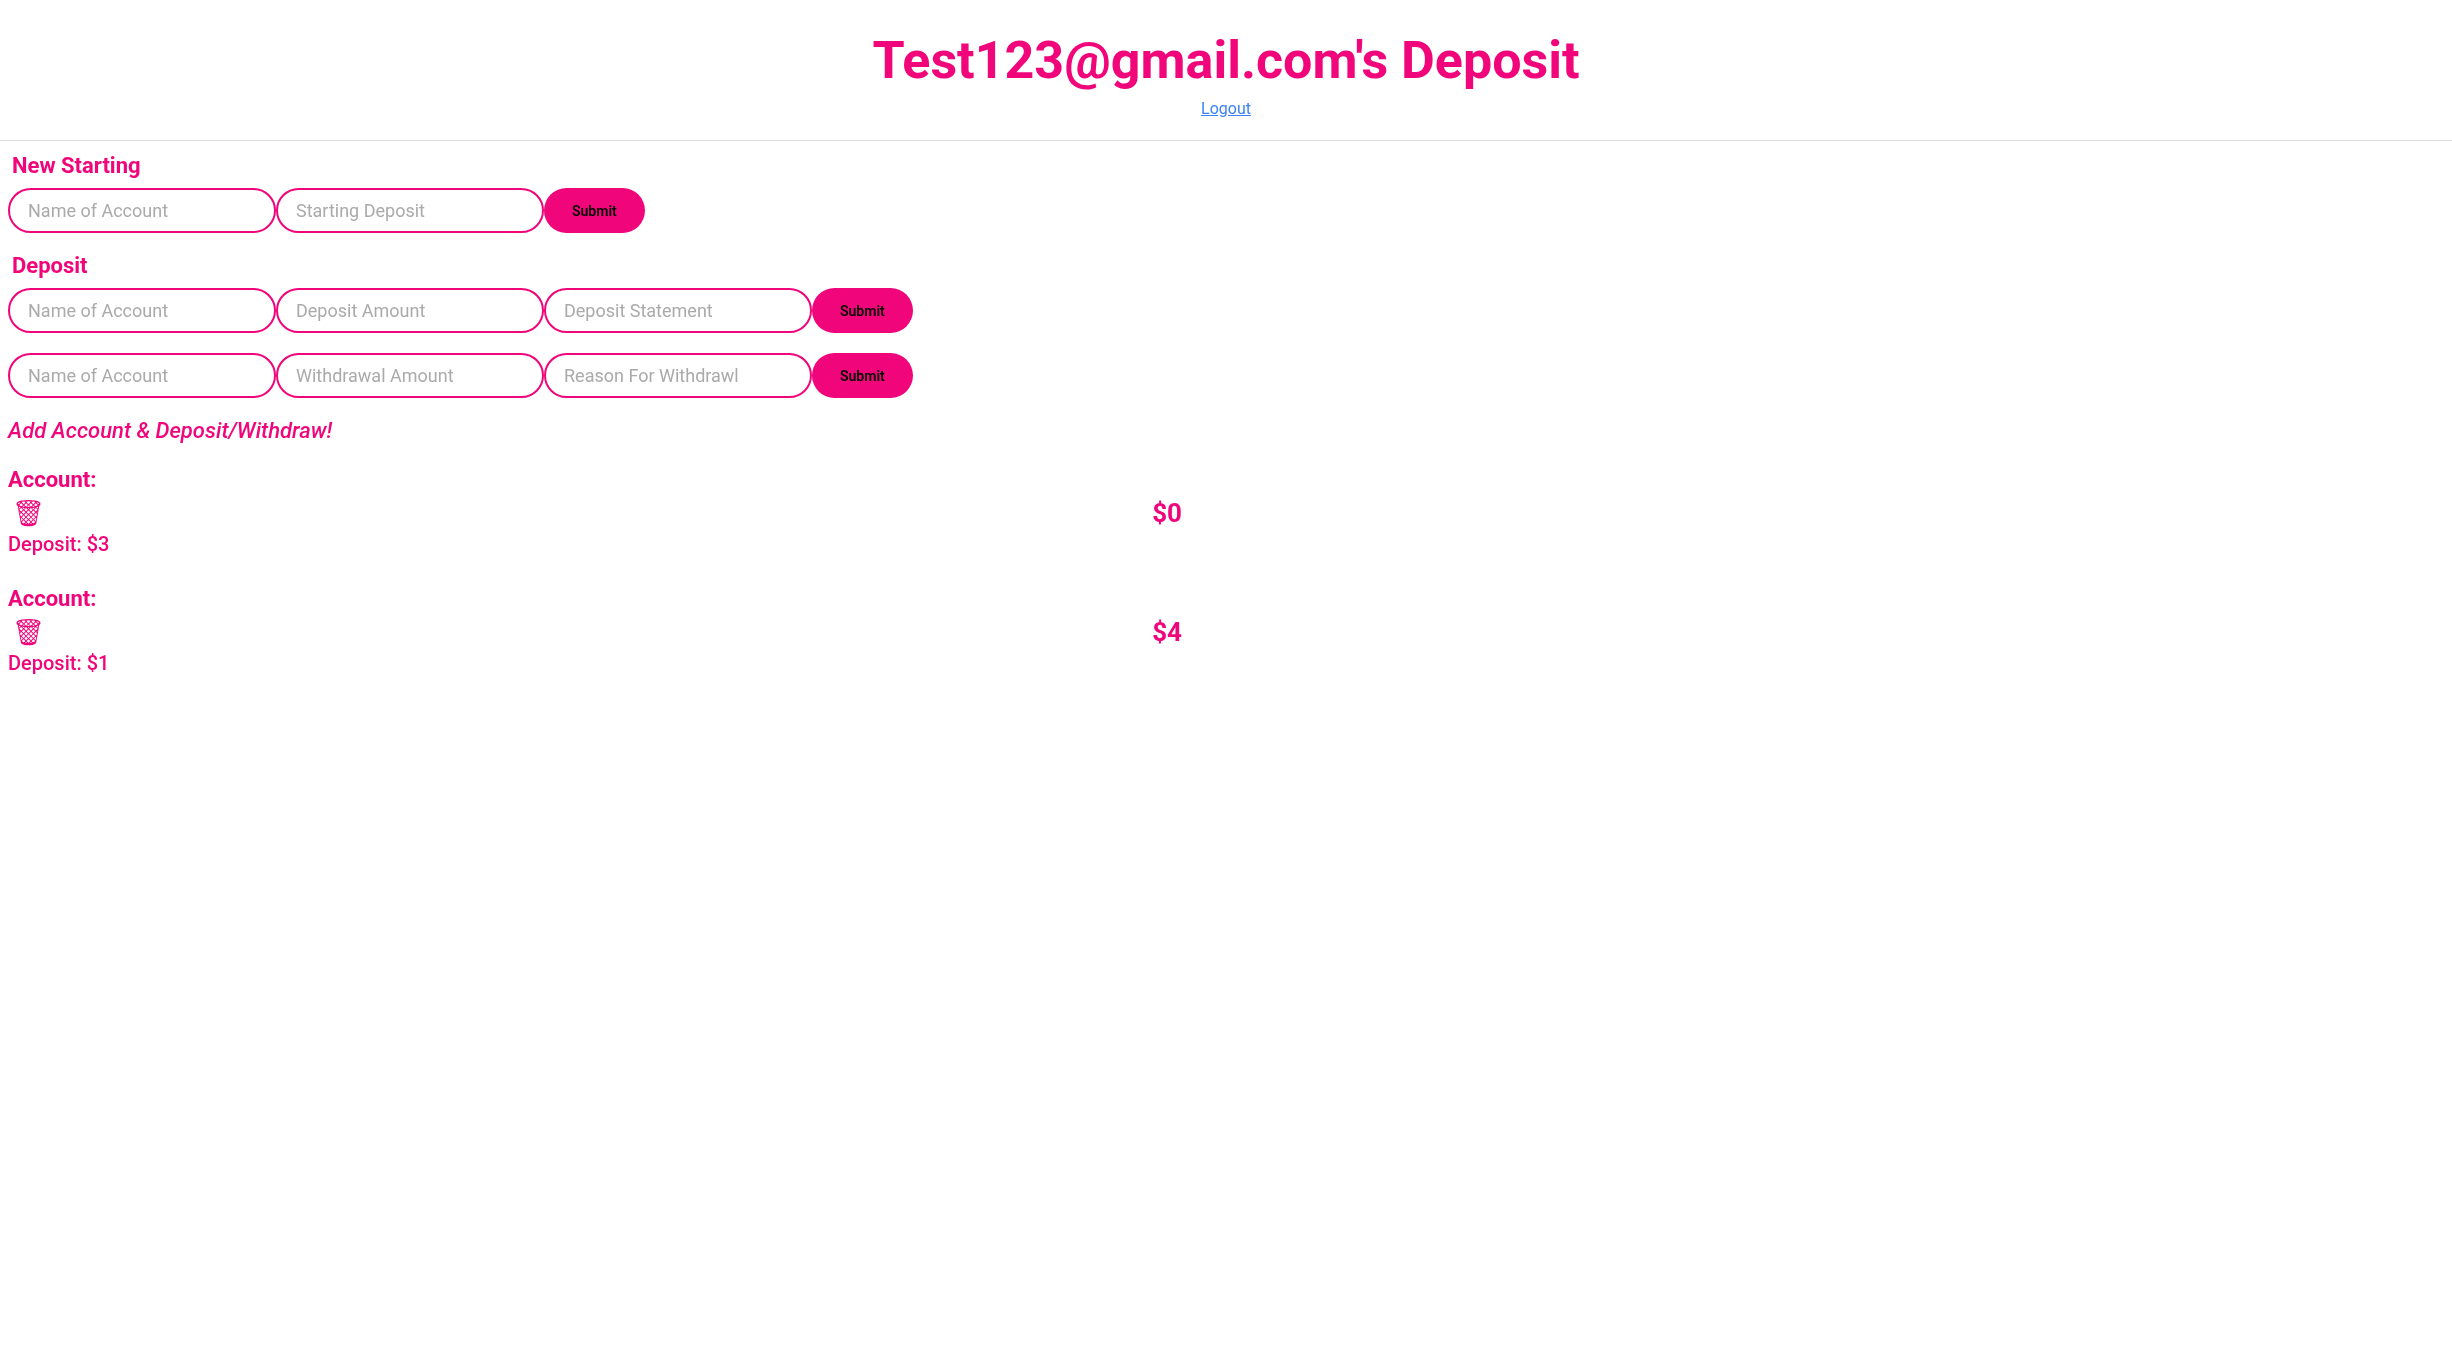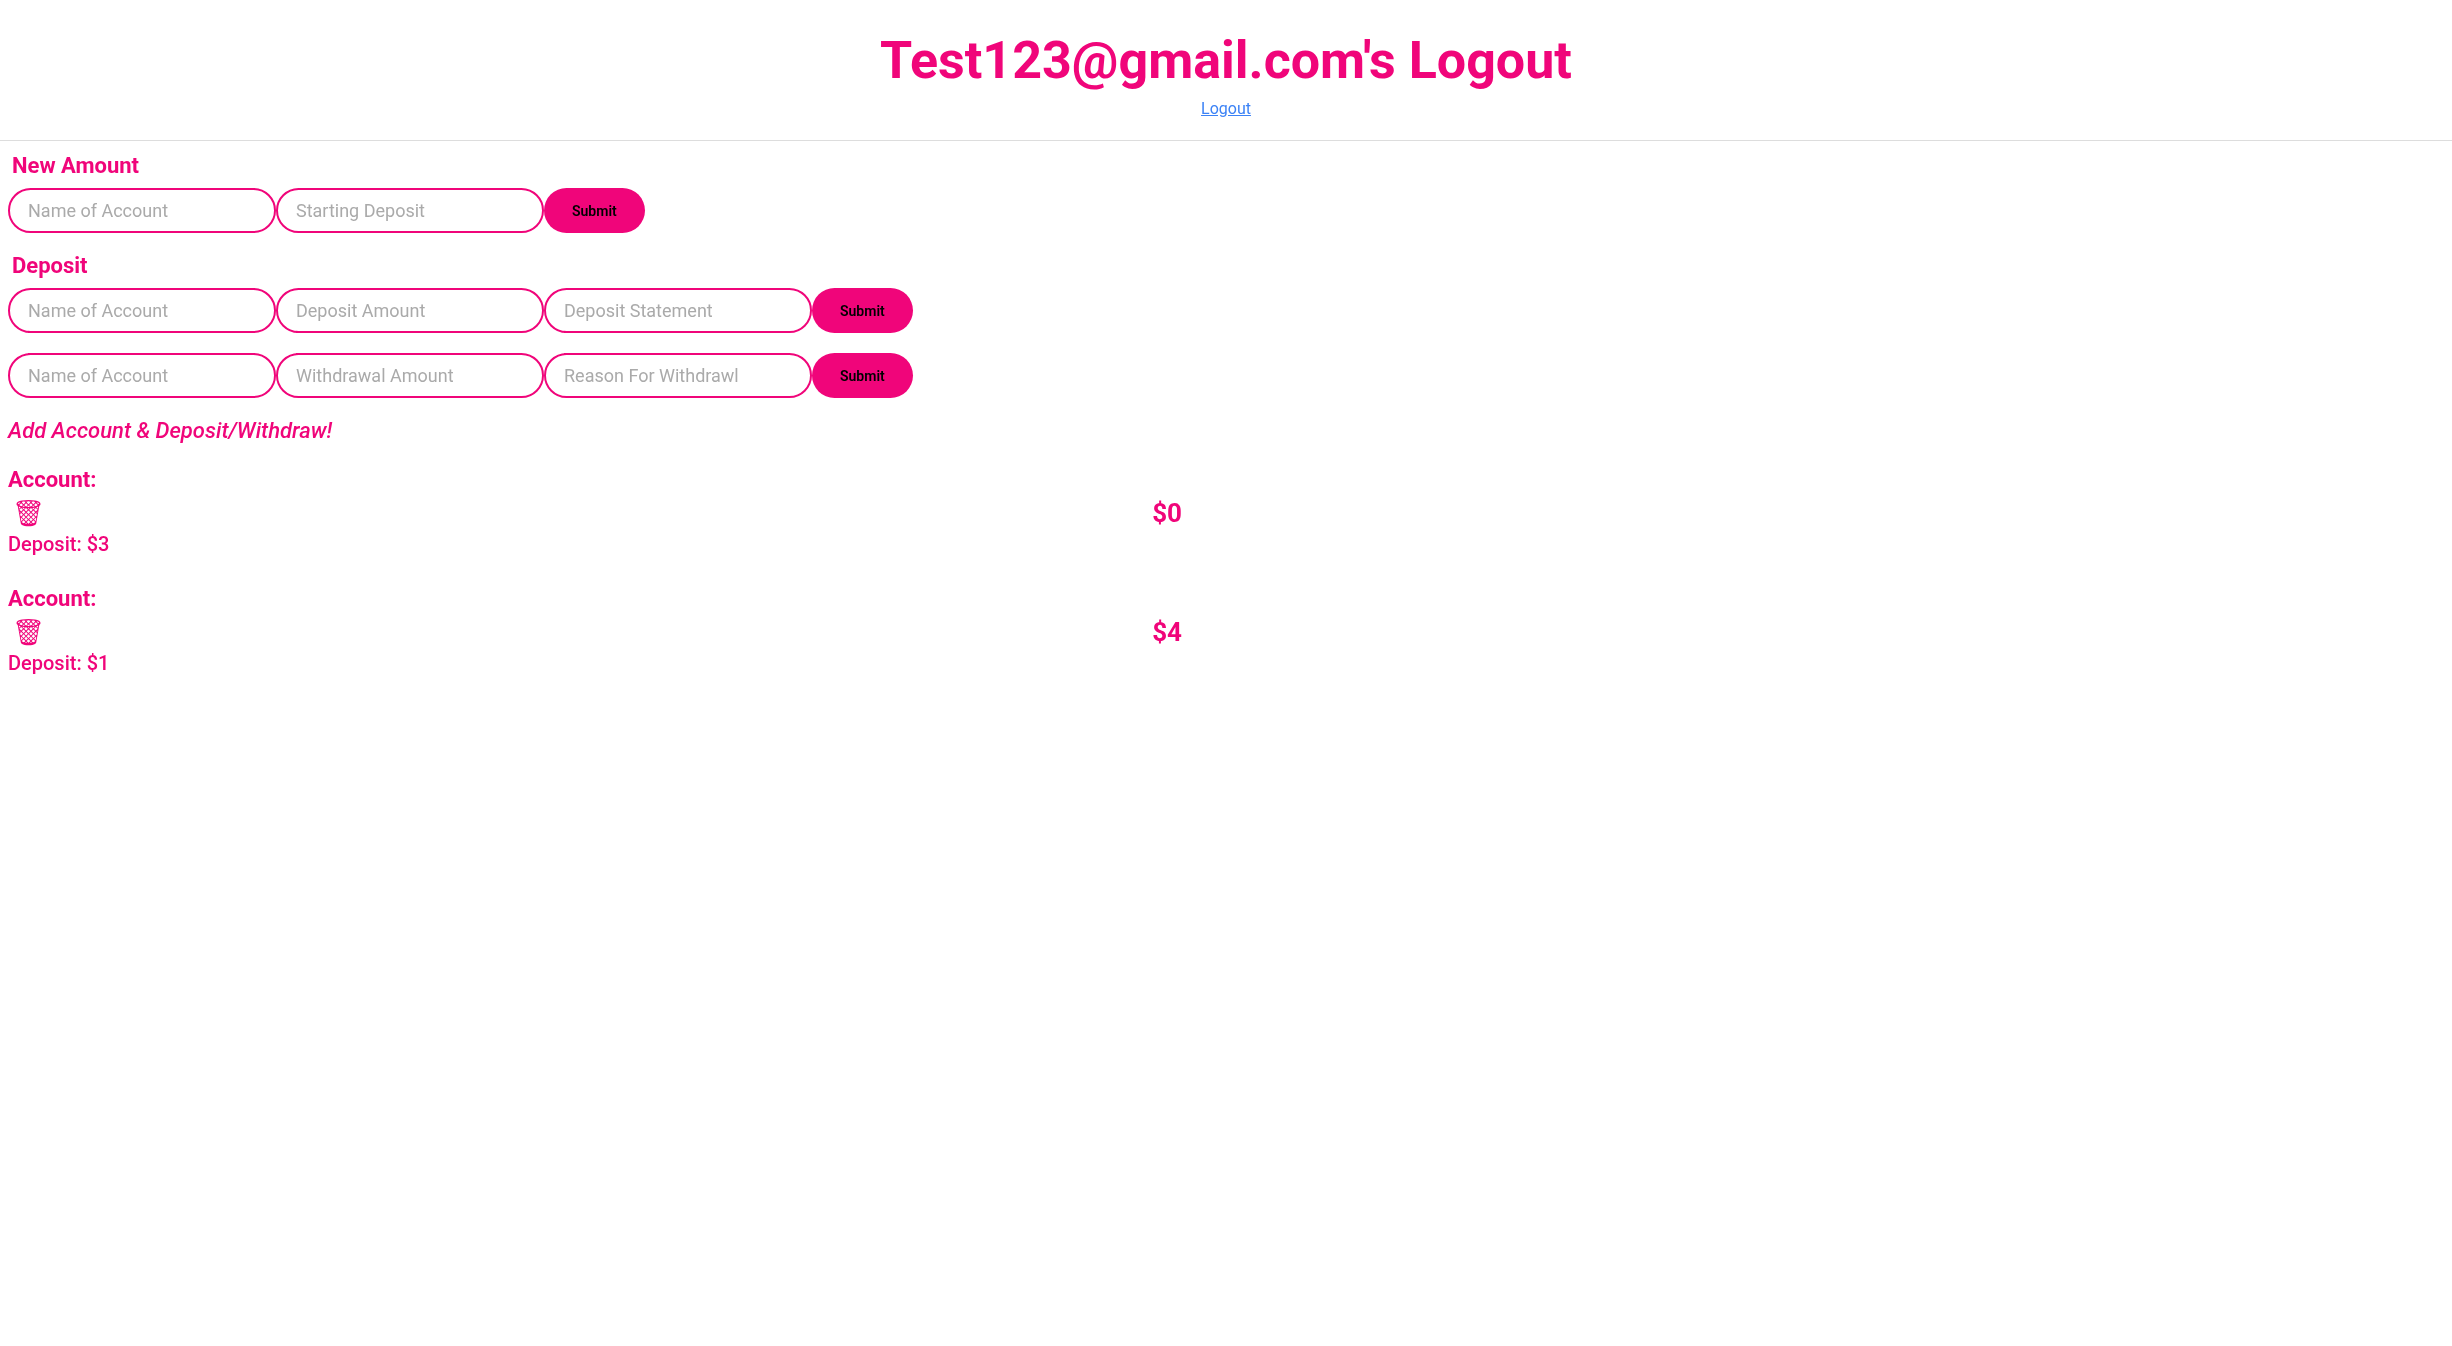--- a/index.html
+++ b/index.html
@@ -140,29 +140,29 @@
 
     .main-content {
       padding: 0 8px;
       max-width: 1200px;
     }
   </style>
 </head>
 <body>
 
 <div class="header">
-  <h1>Test123@gmail.com's Logout</h1>
+  <h1>Test123@gmail.com's Deposit</h1>
   <button class="logout-btn">Logout</button>
 </div>
 
 <hr class="divider">
 
 <div class="main-content">
 
-  <div class="section-label">New Amount</div>
+  <div class="section-label">New Starting</div>
   <div class="form-row">
     <input class="input-field" type="text" placeholder="Name of Account" style="">
     <input class="input-field" type="number" placeholder="Starting Deposit" style="">
     <button class="submit-btn">Submit</button>
   </div>
 
   <div class="section-label">Deposit</div>
   <div class="form-row">
     <input class="input-field" type="text" placeholder="Name of Account" style="">
     <input class="input-field" type="number" placeholder="Deposit Amount" style="">

